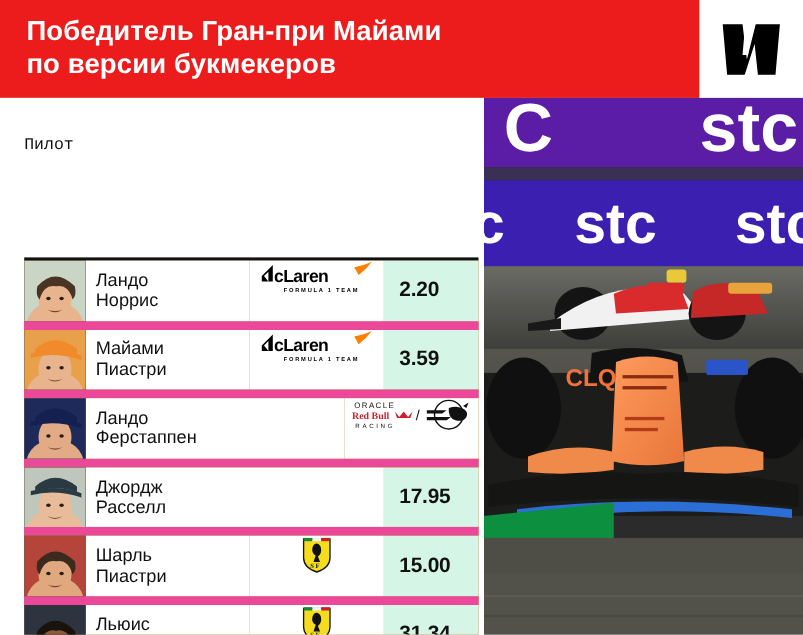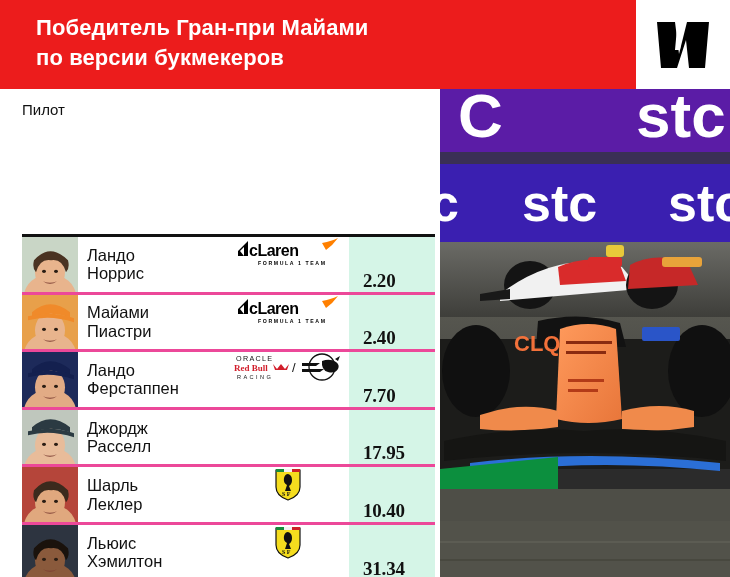--- a/index.html
+++ b/index.html
@@ -14,26 +14,25 @@
 
   
   .banner{
     position:absolute;left:0;top:0;width:636px;height:89px;
     background:#ec1c1c;
     box-sizing:border-box;
     padding:13px 0 0 24px;
   }
   .banner-title{
     color:#fff;
-    font-size:22px;
+    font-size:25px;
     font-weight:700;
     line-height:30px;
     letter-spacing:.1px;
     white-space:pre-line;
-    margin-left:12px;
   }
 
   
   .logo-box{
     position:absolute;left:636px;top:0;width:94px;height:89px;
     background:#ffffff;
     display:flex;align-items:center;justify-content:center;
   }
   .logo-mark{width:56px;height:50px;display:block;}
 
@@ -43,53 +42,52 @@
     overflow:hidden;background:#2b2b2b;
   }
   .photo svg{display:block;width:290px;height:488px;}
 
   
   .table-wrap{
     position:absolute;left:0;top:89px;width:440px;height:488px;
     background:#ffffff;
   }
   .col-header{
-    position:absolute;left:22px;top:12px;
-    font-size:15px;color:#111;font-weight:400;
+    position:absolute;left:22px;top:34px;
+    font-size:15px;color:#111;font-weight:400;font-family:Liberation Mono, monospace;
   }
   .rows{
     position:absolute;left:22px;top:145px;width:413px;
     border-top:3px solid #111;
   }
   .row{
     display:flex;align-items:stretch;height:54.6px;
-    border-bottom:3px solid #ec4899;
+    border-bottom:8px solid #ec4899;
     background:#a16207;
   }
   .cell-photo{
     width:56px;flex:0 0 56px;overflow:hidden;position:relative;background:#5a5a5a;
   }
   .cell-photo svg{display:block;width:56px;height:100%;}
   .cell-name{
     flex:1 1 auto;display:flex;align-items:center;
     padding-left:9px;box-sizing:border-box;
     background:#fff;
   }
   .driver-name{
     font-size:16.5px;line-height:18.5px;color:#111;white-space:pre-line;font-weight:400;
   }
   .cell-team{
     width:122px;flex:0 0 122px;display:flex;align-items:flex-start;justify-content:center;
     background:#fff;
   }
   .cell-odds{
-    width:86px;flex:0 0 86px;display:flex;align-items:flex-end;
+    width:86px;flex:0 0 86px;display:flex;align-items:center;
     padding-left:14px;box-sizing:border-box;
     background:#d5f5e7;
-    font-family:Liberation Serif, serif;
   }
   .odds-val{font-size:19px;font-weight:700;color:#111;letter-spacing:-.2px;}
 
   .team-logo{display:block;}
 </style>
 </head>
 <body>
 
 <div id="root">
 
@@ -239,21 +237,21 @@
        <svg class="team-logo" width="104" height="30" viewBox="0 0 104 30">
     <g fill="#000">
       <path d="M2 14 L12 4 L12 19 L8 19 L8 10 L4 14 L8 19 L2 19 Z"></path>
       <text x="13" y="19" font-family="Liberation Sans, sans-serif" font-size="16" font-weight="700" letter-spacing="-0.5">cLaren</text>
     </g>
     <path d="M86 6 Q96 4 102 1 Q97 8 90 13 Z" fill="#ff8000"></path>
     <text x="22" y="28" font-family="Liberation Sans, sans-serif" font-size="5.2" font-weight="700" letter-spacing="1.6" fill="#000">FORMULA 1 TEAM</text>
   </svg>
      </div>
      <div class="cell-odds">
-       <span class="odds-val">2.40</span>
+       <span class="odds-val">3.59</span>
      </div>
         </div>
         <div class="row">
           <div class="cell-photo">
             <svg viewBox="0 0 56 56" preserveAspectRatio="xMidYMid slice">
     <rect width="56" height="56" fill="#1d2a5a"></rect>
     <ellipse cx="28" cy="60" rx="26" ry="22" fill="#e2ab85"></ellipse>
     <ellipse cx="28" cy="36" rx="15" ry="18" fill="#e2ab85"></ellipse>
     <path d="M10 18 q18 -16 38 0 l0 5 q-19 -7 -38 0 z" fill="#14204f"></path>
        <path d="M6 22 q24 -6 46 2 l0 4 q-24 -8 -46 -2 z" fill="#14204f"></path>
@@ -273,23 +271,20 @@
     <path d="M41 12 l4 5 l4-5 l4 5 l4-5 l-2 6 h-12 z" fill="#d21e2b"></path>
     <text x="5" y="27" font-family="Liberation Sans, sans-serif" font-size="5.6" letter-spacing="2.4" fill="#111">RACING</text>
     <text x="60" y="20" font-family="Liberation Sans, sans-serif" font-size="13" fill="#111">/</text>
     <circle cx="90" cy="15" r="13" fill="none" stroke="#111" stroke-width="1.3"></circle>
     <path d="M70 11 h18 l-4 3 h-14 z" fill="#111"></path>
     <path d="M70 17 h22 l-4 3 h-18 z" fill="#111"></path>
     <path d="M90 9 q8-3 14 1 q4 3 2 7 q-3 5 -10 3 q-7-2 -6-11 z" fill="#111"></path>
     <path d="M103 7 l5-3 l-2 5 z" fill="#111"></path>
   </svg>
      </div>
-     <div class="cell-odds">
-       <span class="odds-val">7.70</span>
-     </div>
         </div>
         <div class="row">
           <div class="cell-photo">
             <svg viewBox="0 0 56 56" preserveAspectRatio="xMidYMid slice">
     <rect width="56" height="56" fill="#bfc7bd"></rect>
     <ellipse cx="28" cy="60" rx="26" ry="22" fill="#e8bc9a"></ellipse>
     <ellipse cx="28" cy="36" rx="15" ry="18" fill="#e8bc9a"></ellipse>
     <path d="M10 18 q18 -16 38 0 l0 5 q-19 -7 -38 0 z" fill="#2b3a42"></path>
        <path d="M6 22 q24 -6 46 2 l0 4 q-24 -8 -46 -2 z" fill="#2b3a42"></path>
     <ellipse cx="22" cy="35" rx="2" ry="1.6" fill="#2a1d14"></ellipse>
@@ -312,34 +307,34 @@
     <ellipse cx="28" cy="60" rx="26" ry="22" fill="#e0a87e"></ellipse>
     <ellipse cx="28" cy="36" rx="15" ry="18" fill="#e0a87e"></ellipse>
     <path d="M12 24 q16 -18 34 0 q2 8 -2 12 q-4 -14 -15 -12 q-11 -2 -15 12 q-4 -4 -2 -12 z" fill="#3b2a1d"></path>
     <ellipse cx="22" cy="35" rx="2" ry="1.6" fill="#2a1d14"></ellipse>
     <ellipse cx="34" cy="35" rx="2" ry="1.6" fill="#2a1d14"></ellipse>
     <path d="M21 45 q7 5 14 0 q-7 3 -14 0 z" fill="#7d3f33"></path>
   </svg>
           </div>
      <div class="cell-name">
        <span class="driver-name">Шарль
-Леклер</span>
+Пиастри</span>
      </div>
      <div class="cell-team" title="Scuderia Ferrari">
        <svg class="team-logo" width="30" height="34" viewBox="0 0 30 34">
     <path d="M3 3 h24 v17 q0 9 -12 13 q-12 -4 -12 -13 z" fill="#f5dd1e" stroke="#111" stroke-width="1.2"></path>
     <rect x="3" y="2" width="8" height="3" fill="#168a3a"></rect>
     <rect x="11" y="2" width="8" height="3" fill="#f2f2f2"></rect>
     <rect x="19" y="2" width="8" height="3" fill="#cc2127"></rect>
     <path d="M15 7 q4 1 4 6 q0 4 -3 6 l2 5 h-6 l2 -6 q-4 -2 -3 -7 q1 -4 4 -4 z" fill="#111"></path>
     <text x="9" y="29" font-family="Liberation Serif, serif" font-size="6" font-weight="700" fill="#111">S F</text>
   </svg>
      </div>
      <div class="cell-odds">
-       <span class="odds-val">10.40</span>
+       <span class="odds-val">15.00</span>
      </div>
         </div>
         <div class="row">
           <div class="cell-photo">
             <svg viewBox="0 0 56 56" preserveAspectRatio="xMidYMid slice">
     <rect width="56" height="56" fill="#2d3440"></rect>
     <ellipse cx="28" cy="60" rx="26" ry="22" fill="#8a5a3c"></ellipse>
     <ellipse cx="28" cy="36" rx="15" ry="18" fill="#8a5a3c"></ellipse>
     <path d="M12 24 q16 -18 34 0 q2 8 -2 12 q-4 -14 -15 -12 q-11 -2 -15 12 q-4 -4 -2 -12 z" fill="#1a120c"></path>
     <ellipse cx="22" cy="35" rx="2" ry="1.6" fill="#2a1d14"></ellipse>

